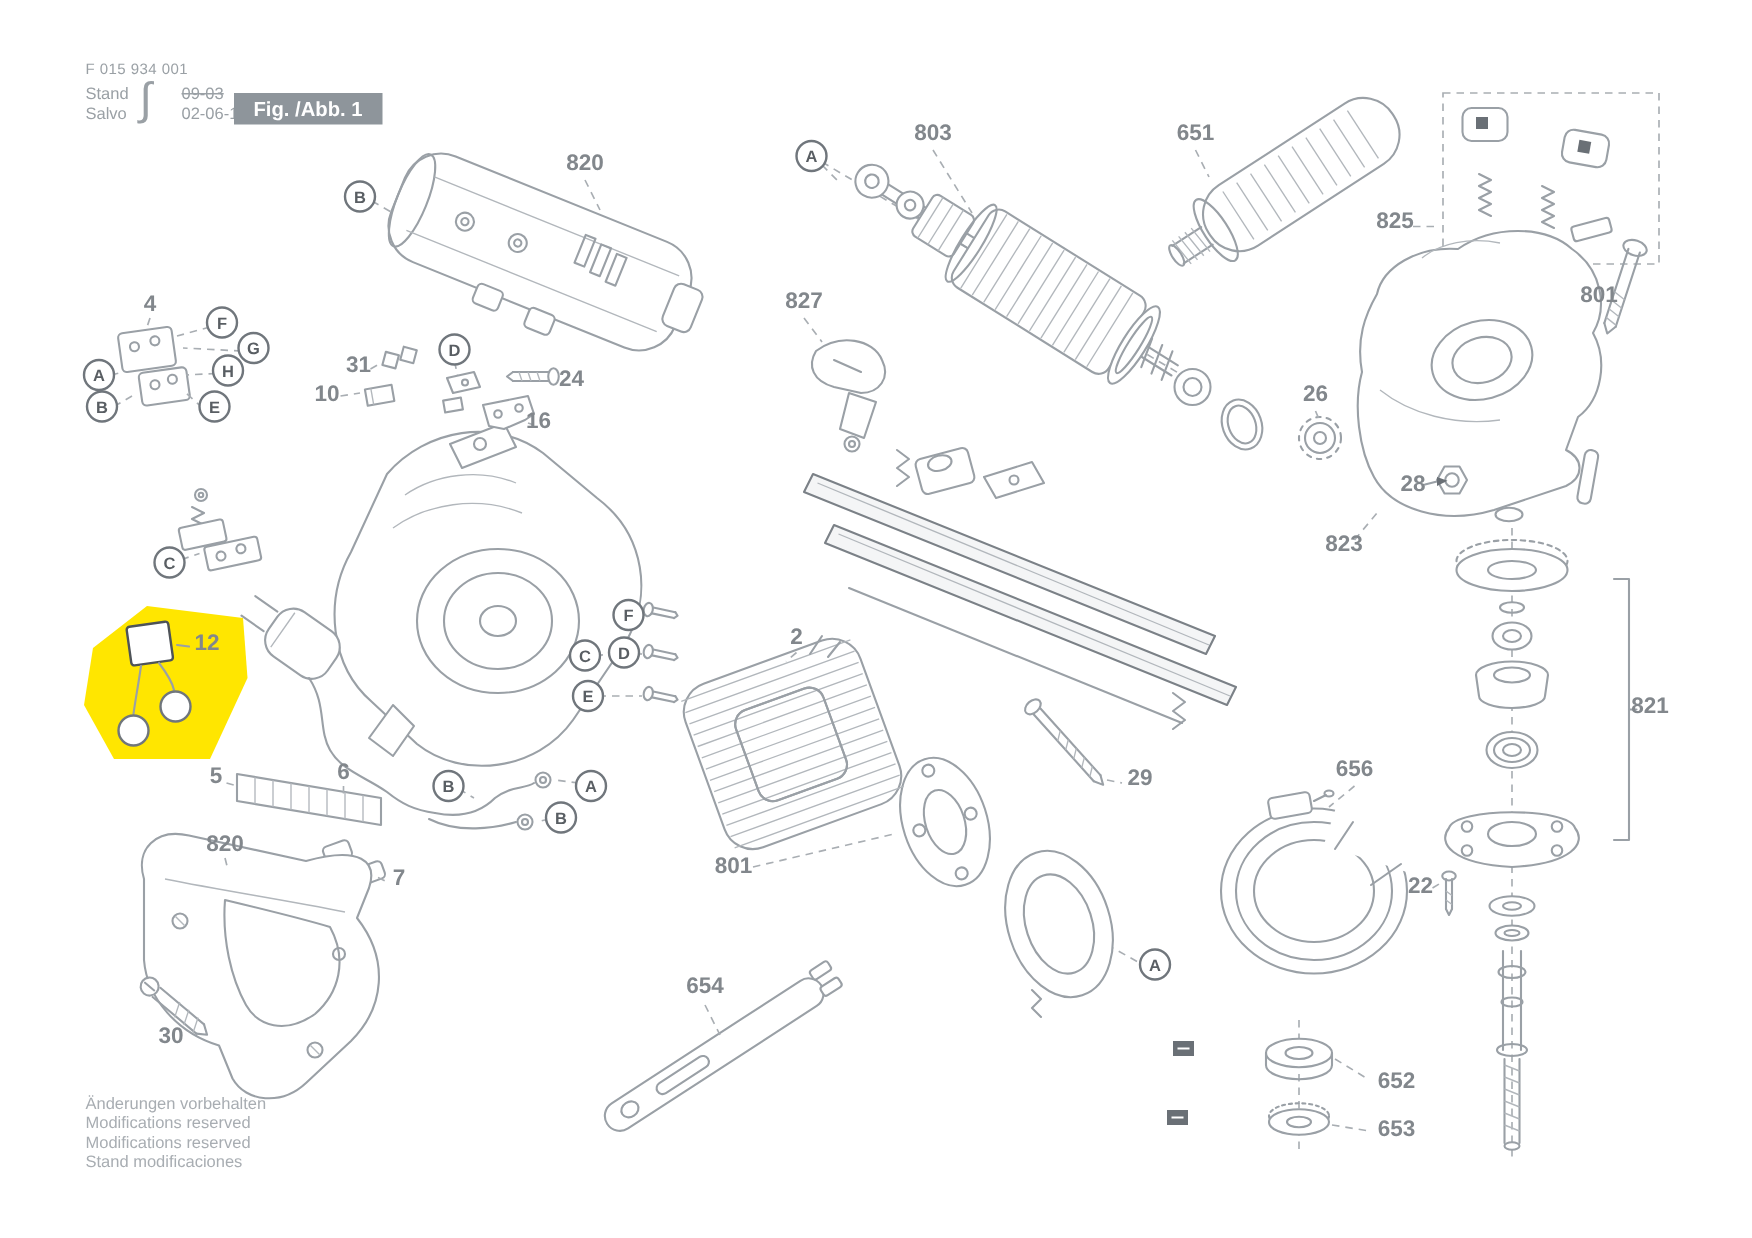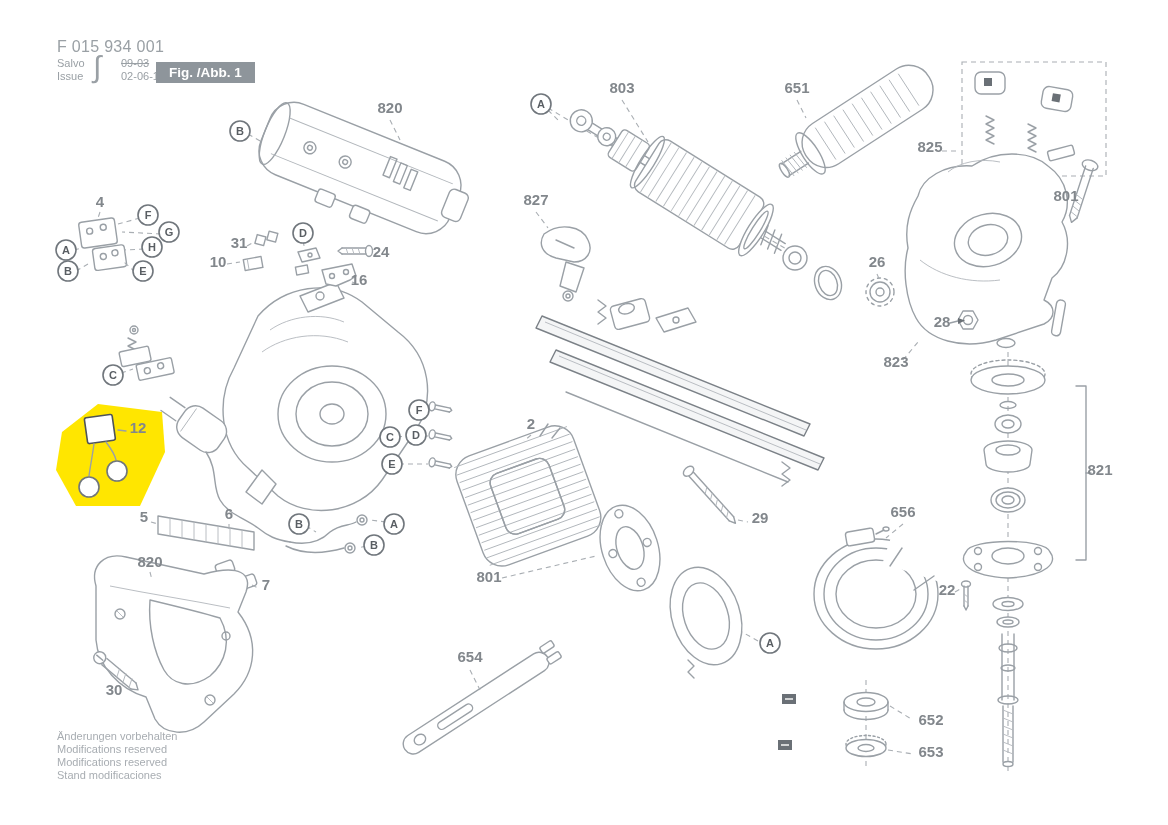--- a/index.html
+++ b/index.html
@@ -15,21 +15,21 @@
   .dk{fill:#6a7076;stroke:none;}
   .dash{fill:none;stroke:#a9aeb3;stroke-width:1.1;stroke-dasharray:5 4;}
   .hl12{fill:#ffffff;stroke:#4e5358;stroke-width:1.6;}
   .part-num{font:bold 15px "Liberation Sans",sans-serif;text-anchor:middle;}
   .callout circle{fill:#ffffff;stroke:#70767c;stroke-width:1.6;}
   .callout text{font:bold 11px "Liberation Sans",sans-serif;fill:#595e63;text-anchor:middle;}
   .callout.filled text{fill:#ffffff;}
 
   
   .doc-header{position:absolute;left:57px;top:40px;color:#9aa0a5;font-size:11px;line-height:13px;}
-  .doc-number{font-size:16px;margin-bottom:4px;letter-spacing:.3px;}
+  .doc-number{font-size:10px;margin-bottom:4px;letter-spacing:.3px;}
   .rev-block{position:relative;}
   .rev-mark{position:absolute;left:36px;top:-5px;font-size:30px;line-height:1;color:#9aa0a5;}
   .rev-lab{display:inline-block;width:34px;}
   .rev-val{margin-left:30px;}
   .strike{text-decoration:line-through;}
   .fig-box{position:absolute;left:156px;top:62px;background:#8e959b;color:#ffffff;
            font-weight:bold;font-size:13.5px;padding:3px 13px;}
 
   
   .footer{position:absolute;left:57px;top:730px;color:#a8adb2;font-size:11px;line-height:13px;}
@@ -657,24 +657,24 @@
           <text x="117" y="475">H</text>
         </g>
       </g>
 </svg>
 
   <div class="doc-header">
     <div class="doc-number">F 015 934 001</div>
     <div class="rev-block">
       <span class="rev-mark">∫</span>
       <div class="rev-row">
-        <span class="rev-lab">Salvo</span><span class="rev-val strike">09-03</span>
+        <span class="rev-lab">Stand</span><span class="rev-val strike">09-03</span>
       </div>
       <div class="rev-row">
-        <span class="rev-lab">Issue</span><span class="rev-val">02-06-10</span>
+        <span class="rev-lab">Salvo</span><span class="rev-val">02-06-10</span>
       </div>
     </div>
   </div>
   <div class="fig-box">Fig. /Abb. 1</div>
 
   <div class="footer">
     <div>Änderungen vorbehalten</div>
     <div>Modifications reserved</div>
     <div>Modifications reserved</div>
     <div>Stand modificaciones</div>

